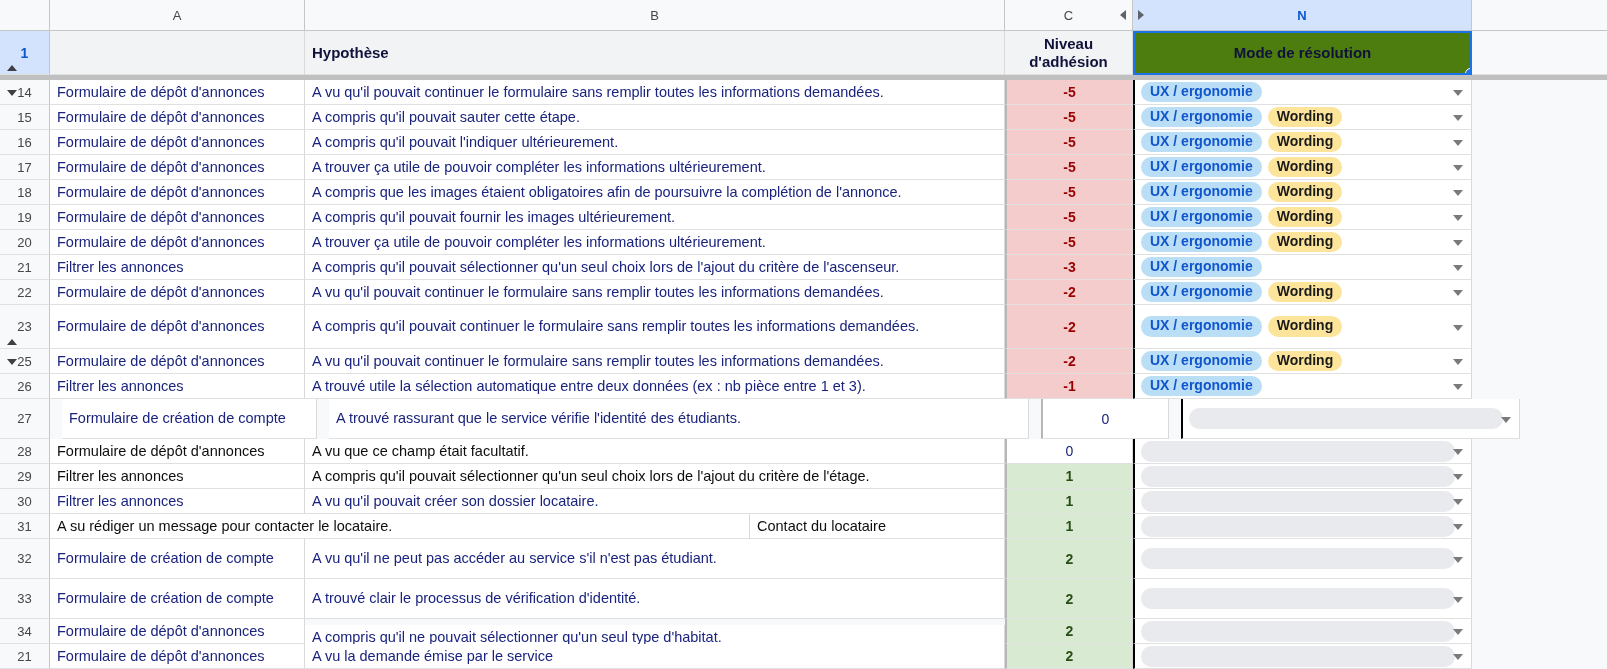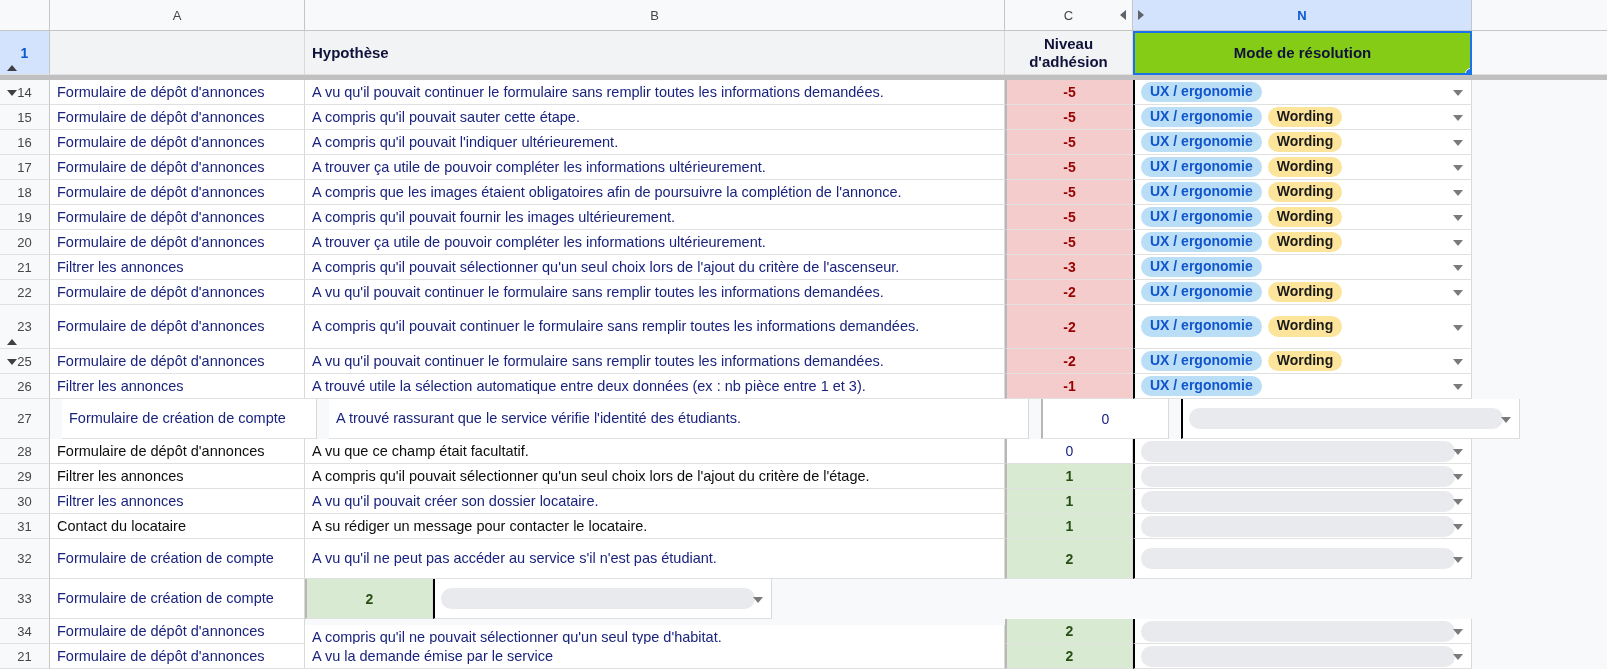--- a/index.html
+++ b/index.html
@@ -92,21 +92,21 @@
   }
   .hdrcell {
     background: #f1f3f4;
     font-weight: bold;
     color: #10123b;
     font-size: 15px;
   }
   .hdrcell.center { justify-content: center; text-align: center; line-height: 1.15; }
   .hdrcell.sel {
     border: 2px solid #1a73e8;
-    background: #84cc16;
+    background: #4d7c0f;
   }
   .anchor-dot {
     position: absolute;
     width: 11px; height: 11px;
     border-radius: 50%;
     background: #1a73e8;
     border: 1px solid #fff;
   }
   #frozen-tail { flex: 1; background: #f8f9fa; border-bottom: 1px solid #e0e0e0; }
 
@@ -432,22 +432,22 @@
         <div class="cell c-n n-cell" style="height: 25px;">
           <span class="chip empty"></span>
           <span class="caret"></span>
         </div>
         <div class="tail"></div>
       </div>
       <div class="drow" style="height: 25px;">
         <div class="rownum c-gutter" style="height: 25px;">
           <span>31</span>
         </div>
+        <div class="cell c-b wrap dark" style="height: 25px;">A su rédiger un message pour contacter le locataire.</div>
         <div class="cell c-a wrap dark" style="height: 25px;">Contact du locataire</div>
-        <div class="cell c-b wrap dark" style="height: 25px;">A su rédiger un message pour contacter le locataire.</div>
         <div class="cell c-c c-val pos" style="height: 25px;">1</div>
         <div class="cell c-n n-cell" style="height: 25px;">
           <span class="chip empty"></span>
           <span class="caret"></span>
         </div>
         <div class="tail"></div>
       </div>
       <div class="drow" style="height: 40px;">
         <div class="rownum c-gutter" style="height: 40px;">
           <span>32</span>
@@ -459,20 +459,21 @@
           <span class="chip empty"></span>
           <span class="caret"></span>
         </div>
         <div class="tail"></div>
       </div>
       <div class="drow" style="height: 40px;">
         <div class="rownum c-gutter" style="height: 40px;">
           <span>33</span>
         </div>
         <div class="cell c-a wrap" style="height: 40px;">Formulaire de création de compte</div>
+        <div class="cell c-b wrap" style="height: 40px;">A trouvé clair le processus de vérification d'identité.</div>
         <div class="cell c-c c-val pos" style="height: 40px;">2</div>
         <div class="cell c-n n-cell" style="height: 40px;">
           <span class="chip empty"></span>
           <span class="caret"></span>
         </div>
         <div class="tail"></div>
       </div>
       <div class="drow" style="height: 25px;">
         <div class="rownum c-gutter" style="height: 25px;">
           <span>34</span>

